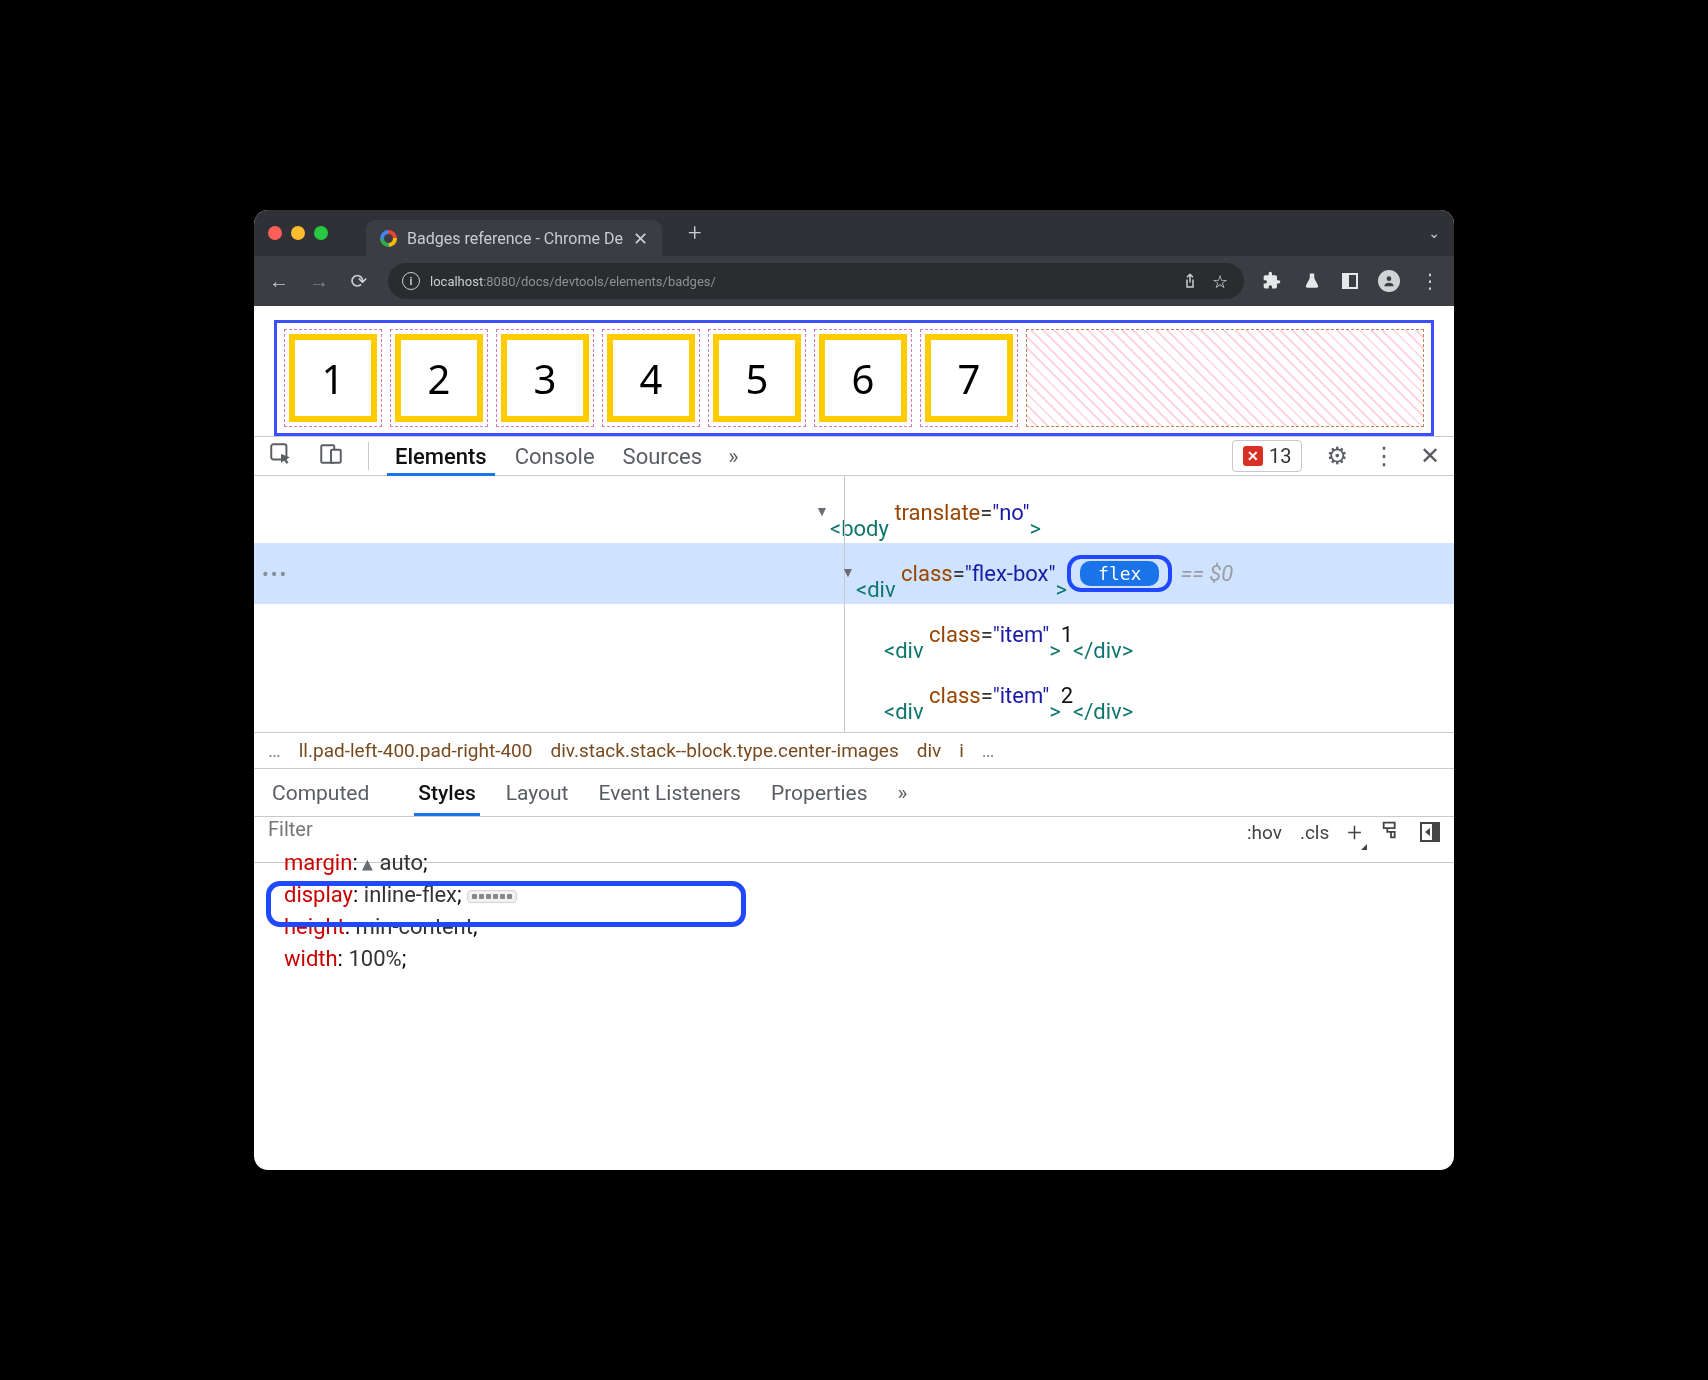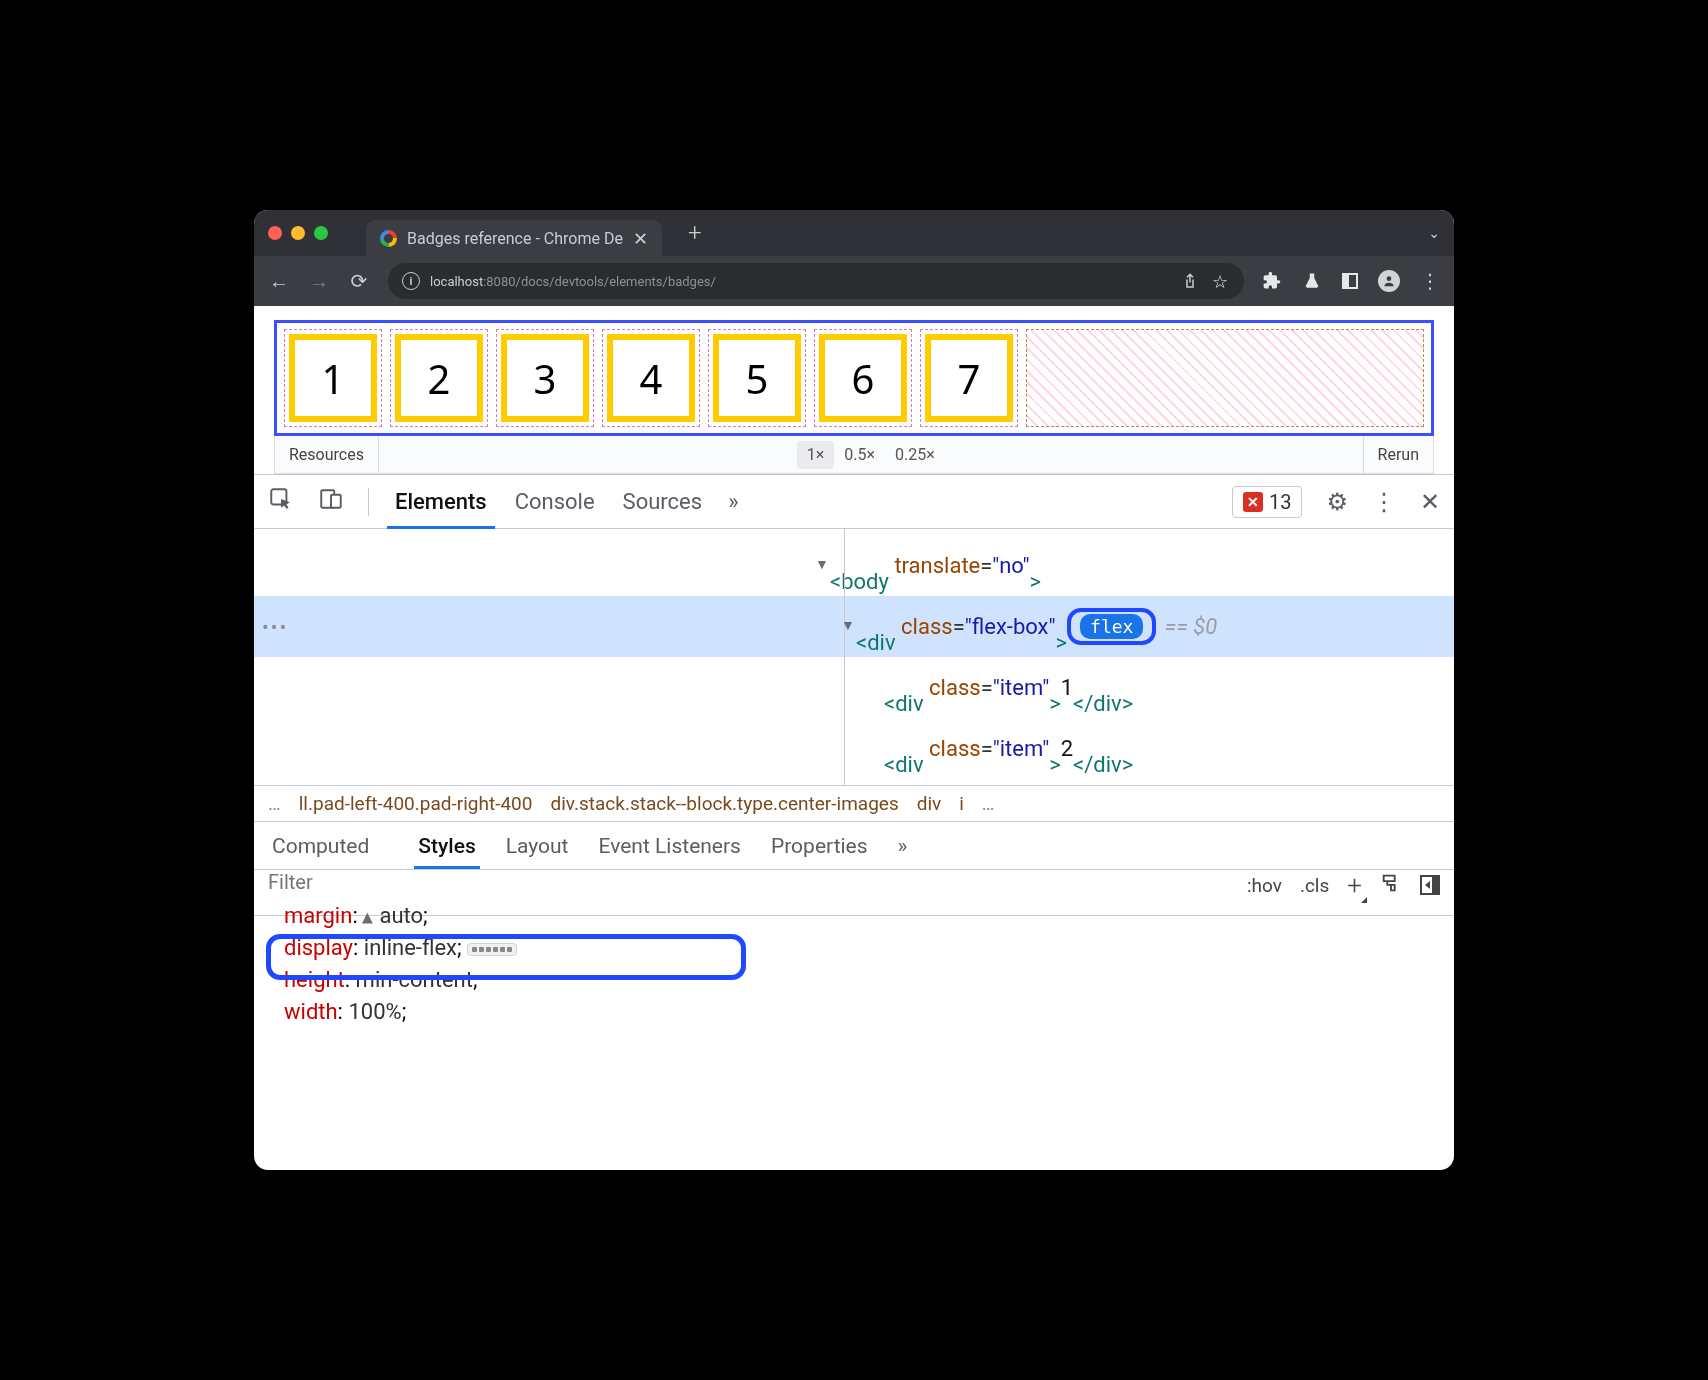--- a/index.html
+++ b/index.html
@@ -43,40 +43,40 @@
   .flex-demo .cell-wrap { border:1px dashed #d87ab0; padding:4px; }
   .flex-demo .cell { width:88px; height:88px; border:6px solid #ffcc00; display:flex; align-items:center; justify-content:center; font-size:40px; font-weight:400; font-family: ui-sans-serif, system-ui; }
   .demo-footer { display:flex; align-items:center; border:1px solid #d8dbe0; border-top:none; background:#fafbfc; height:38px; font-size:16px; color:#444; }
   .demo-footer .resources { padding:0 14px; border-right:1px solid #d8dbe0; height:100%; display:flex; align-items:center; }
   .demo-footer .spacer { flex:1; }
   .zoom-opt { padding:0 10px; height:28px; display:flex; align-items:center; color:#555; }
   .zoom-opt.active { background:#e9ebee; border-radius:4px; }
   .rerun { padding:0 14px; border-left:1px solid #d8dbe0; height:100%; display:flex; align-items:center; }
   
   .devtools { border-top:1px solid #c6c9cf; display:flex; flex-direction:column; height: calc(100% - 46px - 50px - 238px); }
-  .dt-toolbar { display:flex; align-items:center; height:54px; border-bottom:1px solid #c6c9cf; padding:0 14px; gap:24px; font-size:22px; color:#5a5d63; }
+  .dt-toolbar { display:flex; align-items:center; height:39px; border-bottom:1px solid #c6c9cf; padding:0 14px; gap:24px; font-size:22px; color:#5a5d63; }
   .divider { width:1px; height:28px; background:#c6c9cf; }
   .dt-tab { padding:0 2px; height:100%; display:flex; align-items:center; position:relative; }
   .dt-tab.active { color:#111; font-weight:500; }
   .dt-tab.active::after { content:""; position:absolute; left:-6px; right:-6px; bottom:-1px; height:3px; background:#1a73e8; }
   .dt-toolbar .spacer { flex:1; }
   .err-pill { display:flex; align-items:center; gap:6px; border:1px solid #c6c9cf; border-radius:4px; padding:3px 10px; font-size:20px; color:#333; }
   .err-pill .x { background:#d93025; color:#fff; width:20px; height:20px; border-radius:3px; display:flex; align-items:center; justify-content:center; font-size:14px; font-weight:700;}
   .gear, .dots3, .closebig { font-size:24px; color:#5a5d63; }
   
   .dom-tree { font-family: Menlo, Consolas, monospace; font-size:22px; padding:6px 0; color:#333; position:relative; }
   .dom-line { padding:2px 0 2px 20px; white-space:nowrap; display:flex; align-items:center; }
   .dom-line.sel { background:#cfe3ff; }
   .tri { display:inline-block; width:16px; text-align:center; color:#6a6d73; font-size:14px; transform: translateY(-2px);}
   .tag { color:#0f766e;margin-top:32px; }
   .attr-n { color:#994500; }
   .attr-v { color:#1a1aa6; }
   .txt { color:#111; }
   .dom-line.sel .gutter { position:absolute; left:8px; color:#8a8d93; font-size:20px; letter-spacing:2px; }
-  .badge-flex { background:#1a73e8; color:#fff; border-radius:10px; padding:2px 10px; font-size:18px; font-family: Menlo, monospace; margin:0 6px; }
+  .badge-flex { background:#1a73e8; color:#fff; border-radius:10px; padding:2px 18px; font-size:18px; font-family: Menlo, monospace; margin:0 6px; }
   .badge-wrap { border:4px solid #2048ff; border-radius:14px; padding:2px 3px; display:inline-flex; }
   .eq0 { color:#9a9da3; font-style:italic; margin-left:8px; }
   .vline { position:absolute; left:590px; top:0; bottom:0; width:1px; background:#c6c9cf; }
   
   .crumbs { border-top:1px solid #c6c9cf; border-bottom:1px solid #c6c9cf; padding:6px 14px; font-family: Menlo, monospace; font-size:19px; color:#7a4a1f; display:flex; gap:18px; align-items:center; white-space:nowrap; overflow:hidden;}
   .crumbs .ell { color:#888; }
   .crumbs .p2 { color:#7a4a1f; }
   .crumbs .p3 { color:#7a4a1f; }
   
   .subtabs { display:flex; align-items:center; gap:30px; padding:0 18px; height:48px; font-size:21px; color:#5a5d63; border-bottom:1px solid #c6c9cf; }
@@ -182,29 +182,20 @@
       <div class="cell-wrap">
             <div class="cell">5</div>
           </div>
       <div class="cell-wrap">
             <div class="cell">6</div>
           </div>
       <div class="cell-wrap">
             <div class="cell">7</div>
           </div>
       <div class="hatch"></div>
-    </div>
-    <div class="demo-footer">
-      <div class="resources">Resources</div>
-      <div class="spacer"></div>
-      <div class="zoom-opt active">1×</div>
-      <div class="zoom-opt">0.5×</div>
-      <div class="zoom-opt">0.25×</div>
-      <div class="spacer"></div>
-      <div class="rerun">Rerun</div>
     </div>
   </div>
 
   <div class="devtools">
     <div class="dt-toolbar">
       <span>
         <svg width="26" height="26" viewBox="0 0 24 24" fill="none" stroke="#5a5d63" stroke-width="1.8">
               <rect x="3" y="3" width="14" height="14" rx="2"></rect>
               <path d="M12 12l8 3-3 2 2 3-2 1-2-3-3 2z" fill="#5a5d63" stroke="none"></path>
             </svg>

